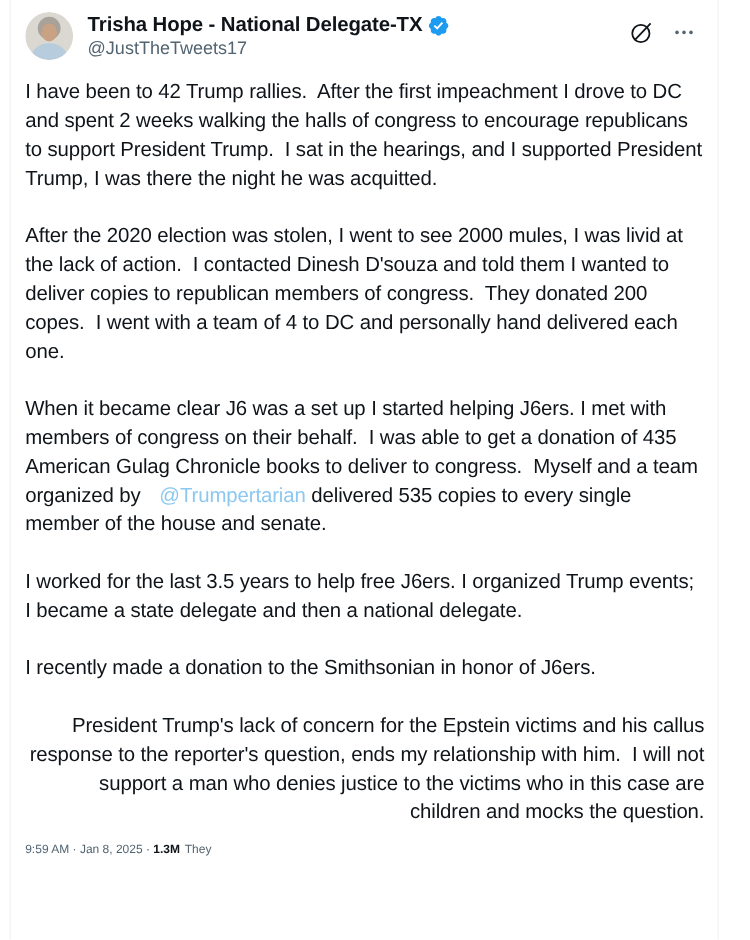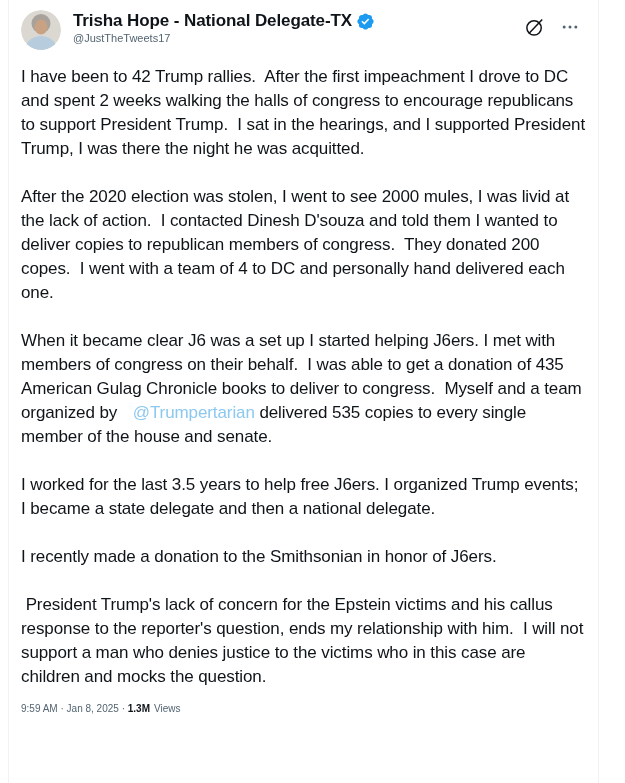--- a/index.html
+++ b/index.html
@@ -31,34 +31,34 @@
     width: 40px; height: 40px; border-radius: 50%;
     overflow: hidden; flex: none; cursor: pointer;
   }
   .user-info { margin-left: 12px; flex: 1; min-width: 0; padding-top: 1px; }
   .name-row { display: flex; align-items: center; gap: 4px; }
   .display-name {
     font-size: 17px; font-weight: 700; color: var(--text);
     letter-spacing: -0.1px; cursor: pointer; white-space: nowrap;
   }
   .verified-badge { width: 19px; height: 19px; display: inline-block; flex: none; margin-top: 1px; }
-  .handle { font-size: 11px; color: var(--secondary); margin-top: 1px; cursor: pointer; }
+  .handle { font-size: 15px; color: var(--secondary); margin-top: 1px; cursor: pointer; }
   .header-actions { display: flex; align-items: center; gap: 14px; padding: 6px 6px 0 0; }
   .icon-btn {
     background: none; border: none; cursor: pointer;
     display: flex; align-items: center; justify-content: center;
     width: 22px; height: 22px; padding: 0;
   }
   .tweet-text {
     margin-top: 15px;
     font-size: 17px; line-height: 24px; color: var(--text);
     letter-spacing: -0.1px;
   }
   .tweet-paragraph { white-space: pre-wrap; margin-bottom: 24px; }
-  .tweet-paragraph:last-child { margin-bottom: 0; }
+  .tweet-paragraph:last-child { margin-bottom: 0; text-align: right; }
   .mention-link { color: var(--link); cursor: pointer; margin-left: 11px; }
   .tweet-footer {
     margin-top: 14px;
     font-size: 10px; color: var(--secondary);
     display: flex; align-items: center; white-space: pre-wrap;
   }
   .views-count { font-weight: 700; color: var(--text); }
   .views-label { margin-left: 4px; }
 </style>
 </head>
@@ -117,17 +117,17 @@
     <div class="tweet-text">
         <div class="tweet-paragraph"><span>I have been to 42 Trump rallies.  After the first impeachment I drove to DC and spent 2 weeks walking the halls of congress to encourage republicans to support President Trump.  I sat in the hearings, and I supported President Trump, I was there the night he was acquitted.</span></div>
         <div class="tweet-paragraph"><span>After the 2020 election was stolen, I went to see 2000 mules, I was livid at the lack of action.  I contacted Dinesh D'souza and told them I wanted to deliver copies to republican members of congress.  They donated 200 copes.  I went with a team of 4 to DC and personally hand delivered each one.</span></div>
         <div class="tweet-paragraph"><span>When it became clear J6 was a set up I started helping J6ers. I met with members of congress on their behalf.  I was able to get a donation of 435 American Gulag Chronicle books to deliver to congress.  Myself and a team organized by </span><span class="mention-link">@Trumpertarian</span><span> delivered 535 copies to every single member of the house and senate.</span></div>
         <div class="tweet-paragraph"><span>I worked for the last 3.5 years to help free J6ers. I organized Trump events; I became a state delegate and then a national delegate.</span></div>
         <div class="tweet-paragraph"><span>I recently made a donation to the Smithsonian in honor of J6ers.</span></div>
         <div class="tweet-paragraph"><span> President Trump's lack of concern for the Epstein victims and his callus response to the reporter's question, ends my relationship with him.  I will not support a man who denies justice to the victims who in this case are children and mocks the question.</span></div>
       </div>
 
     <div class="tweet-footer">
-      <span>9:59 AM</span><span> · </span><span>Jan 8, 2025</span><span> · </span><span class="views-count">1.3M</span><span class="views-label">Views</span>
+      <span>9:59 AM</span><span> · </span><span>Jan 8, 2025</span><span> · </span><span class="views-count">1.3M</span><span class="views-label">They</span>
     </div>
 
   </article>
 </div>
 
 </body></html>

